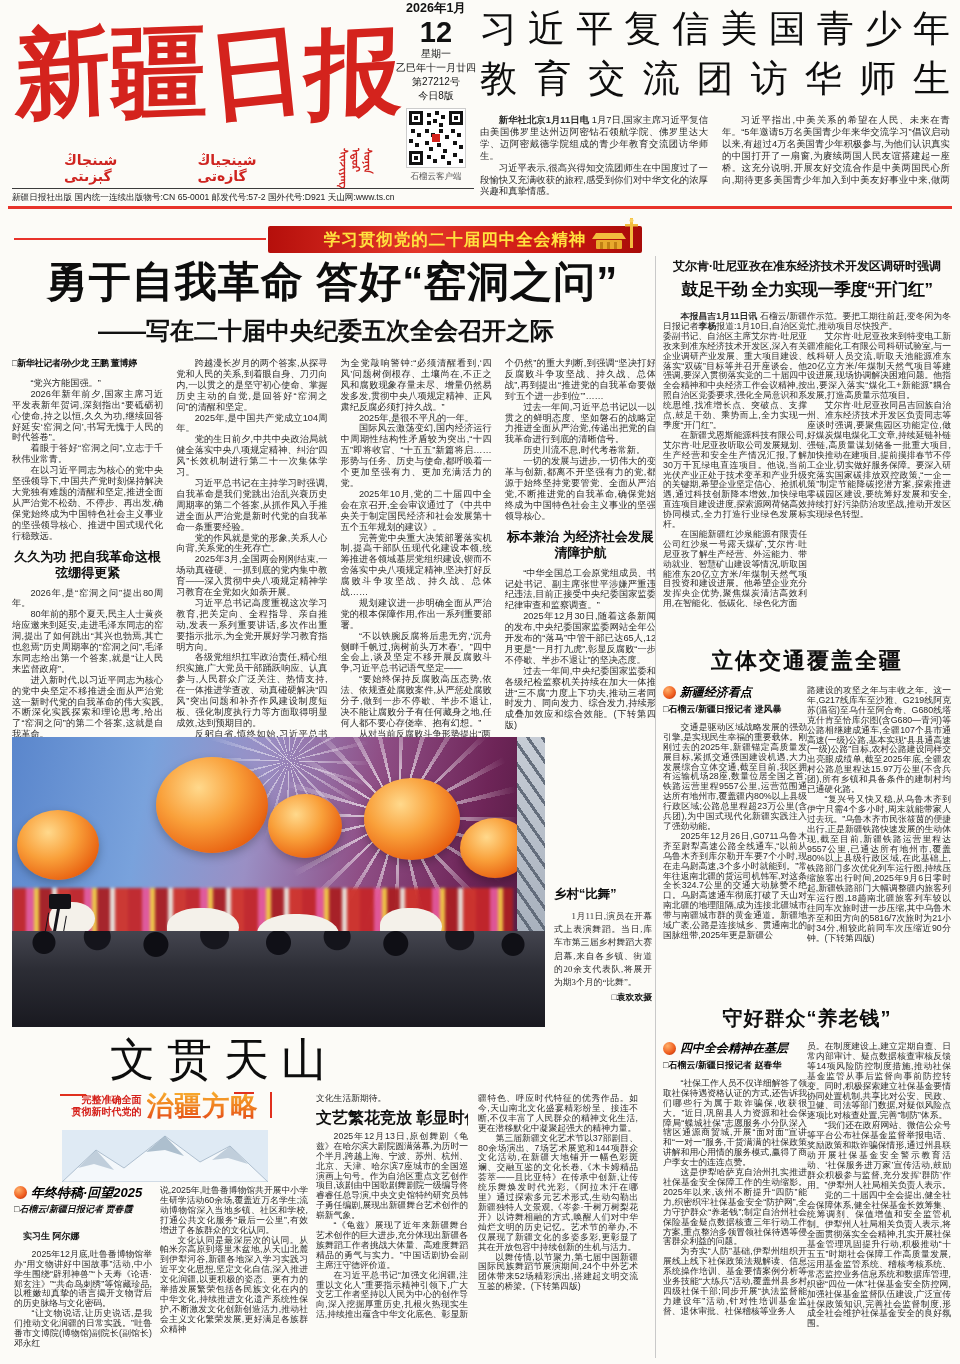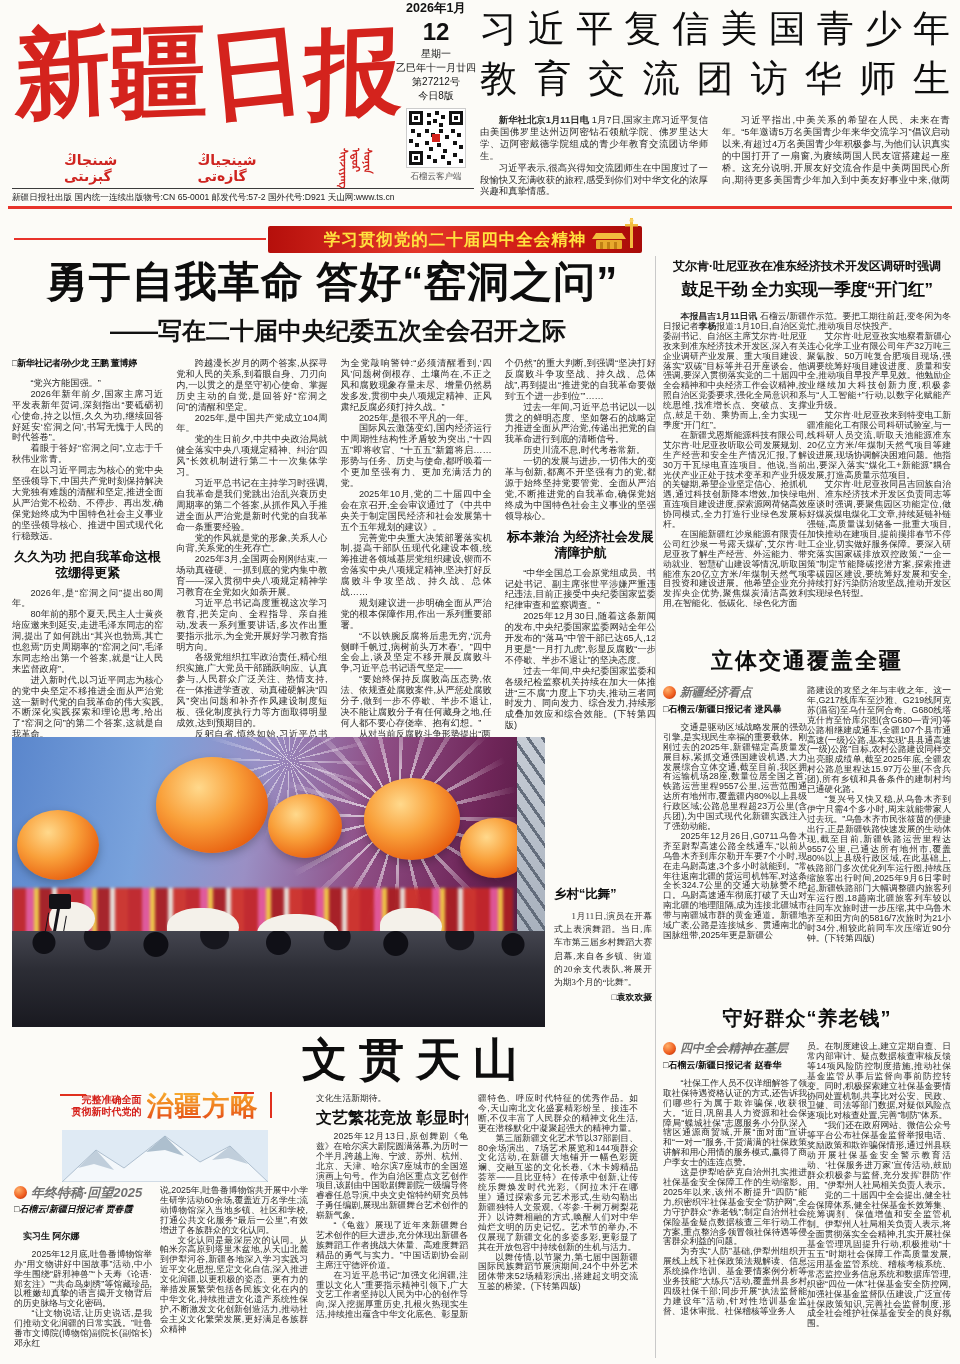--- a/index.html
+++ b/index.html
@@ -12,55 +12,55 @@
   .mast-title span:nth-child(3){transform:rotate(-6deg);}
   .mast-title span:nth-child(4){transform:rotate(-3deg) skewX(-4deg);}
   .mast-scripts{position:absolute;left:64px;top:148px;width:310px;height:36px;display:flex;gap:30px;align-items:flex-end;color:#cf2420;font-size:14px;font-weight:700;}
   .mast-scripts .mongol{writing-mode:vertical-lr;height:36px;font-size:11px;line-height:12px;}
   .mast-rule{position:absolute;left:12px;top:188px;width:462px;height:1px;background:#3c3c3c;}
   .publisher{position:absolute;left:12px;top:192px;width:466px;font-size:8.6px;color:#1c1c1c;white-space:nowrap;overflow:hidden;}
   .top-red-rule{position:absolute;left:8px;top:206px;width:944px;height:3px;background:#e8332a;}
   
   .dateblock{position:absolute;left:386px;top:0;width:88px;text-align:center;color:#111;margin-left:6px;}
   .db-ym{font-size:12.5px;font-weight:800;}
-  .db-day{font-size:24px;font-weight:800;line-height:30px;}
+  .db-day{font-size:29px;font-weight:800;line-height:30px;}
   .db-small{font-size:10px;line-height:14px;white-space:nowrap;}
   .qr{width:58px;height:58px;margin:5px auto 3px auto;background:#fff;border:1px solid #ccc;}
   .qr-label{font-size:8.5px;color:#555;}
   
   .top-article{position:absolute;left:480px;top:4px;width:470px;}
   .spread{font-size:37px;font-weight:400;line-height:50px;color:#0e0e0e;text-align:justify;text-align-last:justify;letter-spacing:0;}
   .top-body{margin-top:10px;height:92px;column-count:2;column-gap:14px;font-size:9.4px;line-height:11.9px;text-align:justify;overflow:hidden;color:#2b2b2b;}
   .para{margin:0;text-indent:2em;text-align:justify;}
   .para.cont{text-indent:0;}
   b.inline-b{font-weight:800;}
   
   .banner-line{position:absolute;left:14px;top:238px;width:252px;height:2px;background:#e8332a;}
   .banner{position:absolute;left:268px;top:226px;width:374px;height:27px;background:linear-gradient(90deg,#b50f0b,#e4362a 40%,#cc1712 75%,#a80c09);border-radius:2px;text-align:center;}
   .banner-text{color:#ffe23e;font-weight:800;font-size:16.5px;line-height:27px;letter-spacing:1px;}
   .banner-deco{position:absolute;right:4px;top:-8px;}
   
   .main-headline{position:absolute;left:10px;top:254px;width:644px;text-align:center;font-size:42px;font-weight:900;color:#0d0d0d;letter-spacing:1px;}
-  .main-subhead{position:absolute;left:16px;top:315px;width:644px;text-align:center;font-size:24px;font-weight:800;color:#111;}
+  .main-subhead{position:absolute;left:4px;top:315px;width:644px;text-align:center;font-size:24px;font-weight:800;color:#111;}
   .main-body{position:absolute;left:12px;top:358px;width:644px;height:380px;display:flex;gap:13px;}
   .mcol{flex:1;overflow:hidden;font-size:9.2px;line-height:10.9px;color:#2b2b2b;}
   .byline{font-size:9px;font-weight:800;white-space:nowrap;letter-spacing:-0.3px;margin-bottom:9px;color:#111;}
   .colhead{font-size:13px;font-weight:800;text-align:center;line-height:16px;margin:7px 0;color:#0f0f0f;text-indent:0;}
   
   .vdiv{position:absolute;left:655px;top:256px;width:1px;height:1102px;background:#c9c9c9;}
   .art{position:absolute;left:663px;width:288px;}
   .kicker{font-size:12px;font-weight:700;text-align:center;line-height:16px;color:#111;white-space:nowrap;}
   .art-headline{font-size:17px;font-weight:900;text-align:center;line-height:24px;margin-top:4px;color:#0d0d0d;white-space:nowrap;letter-spacing:-0.5px;}
   .art-headline.big{font-size:22px;line-height:30px;letter-spacing:2px;}
   .art-headline.mid{font-size:20px;line-height:28px;letter-spacing:1px;}
   .art-body{margin-top:10px;display:flex;}
   .acol{flex:1;overflow:hidden;font-size:8.8px;line-height:9.9px;color:#2b2b2b;}
   .tag-row{display:flex;align-items:center;margin-bottom:6px;white-space:nowrap;}
   .tag-ico{width:13px;height:13px;border-radius:50%;flex:0 0 13px;background:radial-gradient(circle at 35% 30%,#ffb06a,#ee5a1c 60%,#9c2008);margin-right:4px;}
-  .tag-text{color:#737373;font-weight:800;font-style:italic;font-size:12px;}
+  .tag-text{color:#000000;font-weight:800;font-style:italic;font-size:12px;}
   .byline2{font-size:9px;font-weight:800;white-space:nowrap;margin:4px 0 8px 0;color:#111;}
   
   .photo{position:absolute;left:12px;top:737px;width:533px;height:290px;overflow:hidden;background:#223;}
   .ph-screen{position:absolute;left:0;right:0;top:0;height:70%;background:linear-gradient(100deg,#5a86cc 0%,#79a2dc 25%,#9a8fc4 45%,#8f4f86 65%,#6e2558 85%,#4e1a3e 100%);}
   .fw{position:absolute;border-radius:50%;background:repeating-conic-gradient(rgba(255,255,255,.9) 0 3deg,transparent 3deg 15deg);-webkit-mask-image:radial-gradient(circle,#000 5%,transparent 68%);mask-image:radial-gradient(circle,#000 5%,transparent 68%);}
   .fw1{right:4%;top:-22%;width:250px;height:250px;}
   .fw2{right:32%;top:-30%;width:170px;height:170px;opacity:.7;}
   .lant{position:absolute;border-radius:50%;background:radial-gradient(ellipse at 38% 32%,#ffd98c 0%,#f9a03a 40%,#e96312 75%,#b34709 100%);box-shadow:0 4px 10px rgba(0,0,0,.25);}
   .l1{left:27%;top:10%;width:112px;height:96px;}
   .l2{left:1%;top:36%;width:82px;height:70px;}
@@ -87,21 +87,21 @@
       linear-gradient(180deg,#44454f 0%,#2c2d35 40%,#191920 100%);}
   .ph-truss{position:absolute;right:0;top:0;width:28px;height:68%;background:repeating-linear-gradient(55deg,rgba(85,95,110,.85) 0 3px,transparent 3px 12px),linear-gradient(180deg,#c7cdd6,#a8b1bd);}
   .ph-cam{position:absolute;left:7%;top:54%;width:22px;height:15px;background:#121217;border-radius:2px;}
   .ph-tripod{position:absolute;left:7.5%;top:59%;width:3px;height:58px;background:#14141a;transform:rotate(10deg);box-shadow:9px 5px 0 -1px #14141a,-9px 5px 0 -1px #14141a;}
   
   .caption{position:absolute;left:554px;top:886px;width:98px;}
   .cap-title{font-size:12.5px;font-weight:800;color:#0d0d0d;margin-bottom:7px;}
   .cap-text{font-size:8.8px;line-height:13.2px;text-align:justify;text-indent:2em;color:#2b2b2b;font-family:"Liberation Serif","DejaVu Serif",serif;}
   .cap-credit{font-size:8.8px;font-weight:800;text-align:right;margin-top:3px;color:#111;}
   
-  .cul-headline{position:absolute;left:110px;top:1030px;width:420px;text-align:right;font-size:45px;font-weight:700;letter-spacing:12px;color:#0d0d0d;}
+  .cul-headline{position:absolute;left:110px;top:1030px;width:420px;text-align:left;font-size:45px;font-weight:400;letter-spacing:12px;color:#0d0d0d;}
   .policy{position:absolute;left:58px;top:1086px;width:214px;height:96px;}
   .pg-dash{position:absolute;left:2px;top:8px;width:26px;height:2px;background:#e0301e;}
   .pg-corner{position:absolute;right:0;top:6px;width:2px;height:26px;background:#e0301e;}
   .pg-corner:before{content:"";position:absolute;right:0;top:0;width:20px;height:2px;background:#e0301e;transform:translateX(-18px);}
   .pg-top{display:flex;align-items:center;justify-content:center;padding-top:2px;}
   .pg-lines{font-size:10px;font-weight:800;color:#d5201a;line-height:12.5px;text-align:right;margin-right:5px;}
   .pg-big{font-size:27px;font-weight:900;background:linear-gradient(180deg,#f9b832,#ef7b1e 55%,#e03a17);-webkit-background-clip:text;background-clip:text;color:transparent;letter-spacing:1px;}
   .pg-mountain{position:absolute;left:4px;bottom:0;width:206px;height:52px;}
   .cul-col{position:absolute;overflow:hidden;font-size:8.8px;line-height:9.9px;color:#2b2b2b;}
   .cc1{left:14px;top:1186px;width:138px;height:172px;}
@@ -277,21 +277,20 @@
       <div class="acol">
         <p class="para"><b class="inline-b">本报昌吉1月11日讯</b><span> 石榴云/新疆日报记者</span><b class="inline-b">李杨</b><span>报道:1月10日,自治区党委副书记、自治区主席艾尔肯·吐尼亚孜来到准东经济技术开发区,深入有关企业调研产业发展、重大项目建设、落实“双碳”目标等并召开座谈会。他强调,要深入贯彻落实党的二十届四中全会精神和中央经济工作会议精神,按照自治区党委要求,强化全局意识和系统思维,找准增长点、突破点、支撑点,鼓足干劲、乘势而上,全力实现一季度“开门红”。</span></p>
         <div>
             <p class="para">在新疆戈恩斯能源科技有限公司,艾尔肯·吐尼亚孜听取公司发展规划、生产经营和安全生产情况汇报,了解30万千瓦绿电直连项目。他说,当前光伏产业正处于技术变革和产业升级的关键期,希望企业坚定信心、抢抓机遇,通过科技创新降本增效,加快绿电直连项目建设进度,探索源网荷储高效协同模式,全力打造行业绿色发展标杆。</p>
             <p class="para">在国能新疆红沙泉能源有限责任公司红沙泉一号露天煤矿,艾尔肯·吐尼亚孜了解生产经营、外运能力、带动就业、智慧矿山建设等情况,听取国能准东20亿立方米/年煤制天然气项目投资和建设进展。他希望企业充分发挥央企优势,聚焦煤炭清洁高效利用,在智能化、低碳化、绿色化方面</p>
           </div>
       </div>
       <div class="acol">
         <div>
             <p class="para cont">作示范。要把工期往前赶,变冬闲为冬忙,推动项目尽快投产。</p>
-            <p class="para">艾尔肯·吐尼亚孜实地察看新疆心连心化学工业有限公司年产32万吨三聚氰胺、50万吨复合肥项目现场,强调要统筹好项目建设进度、质量和安全,推动项目早投产早见效。他勉励企业继续加大科技创新力度,积极参与“人工智能+”行动,以数字化赋能产业升级。</p>
             <p class="para">艾尔肯·吐尼亚孜来到特变电工新疆准能化工有限公司科研试验室,与一线科研人员交流,听取天池能源准东20亿立方米/年煤制天然气项目等建设进展,现场协调解决困难问题。他指出,要深入落实“煤化工+新能源”耦合发展,打造高质量示范项目。</p>
             <p class="para">艾尔肯·吐尼亚孜同昌吉回族自治州、准东经济技术开发区负责同志等座谈时强调,要聚焦园区功能定位,做好煤炭煤电煤化工文章,持续延链补链强链,高质量谋划储备一批重大项目,加快推动在建项目,提前摸排春节不停工企业,切实做好服务保障。要深入研究落实国家碳排放双控政策,“一企一策”制定节能降碳挖潜方案,探索推进零碳园区建设,要统筹好发展和安全,持续打好污染防治攻坚战,推动开发区实现绿色转型。</p>
           </div>
       </div>
     </div>
   </div>
 
   <div class="art" style="top:642px;">
     <div class="art-headline big">立体交通覆盖全疆</div>
     <div class="art-body" style="height:318px;">

